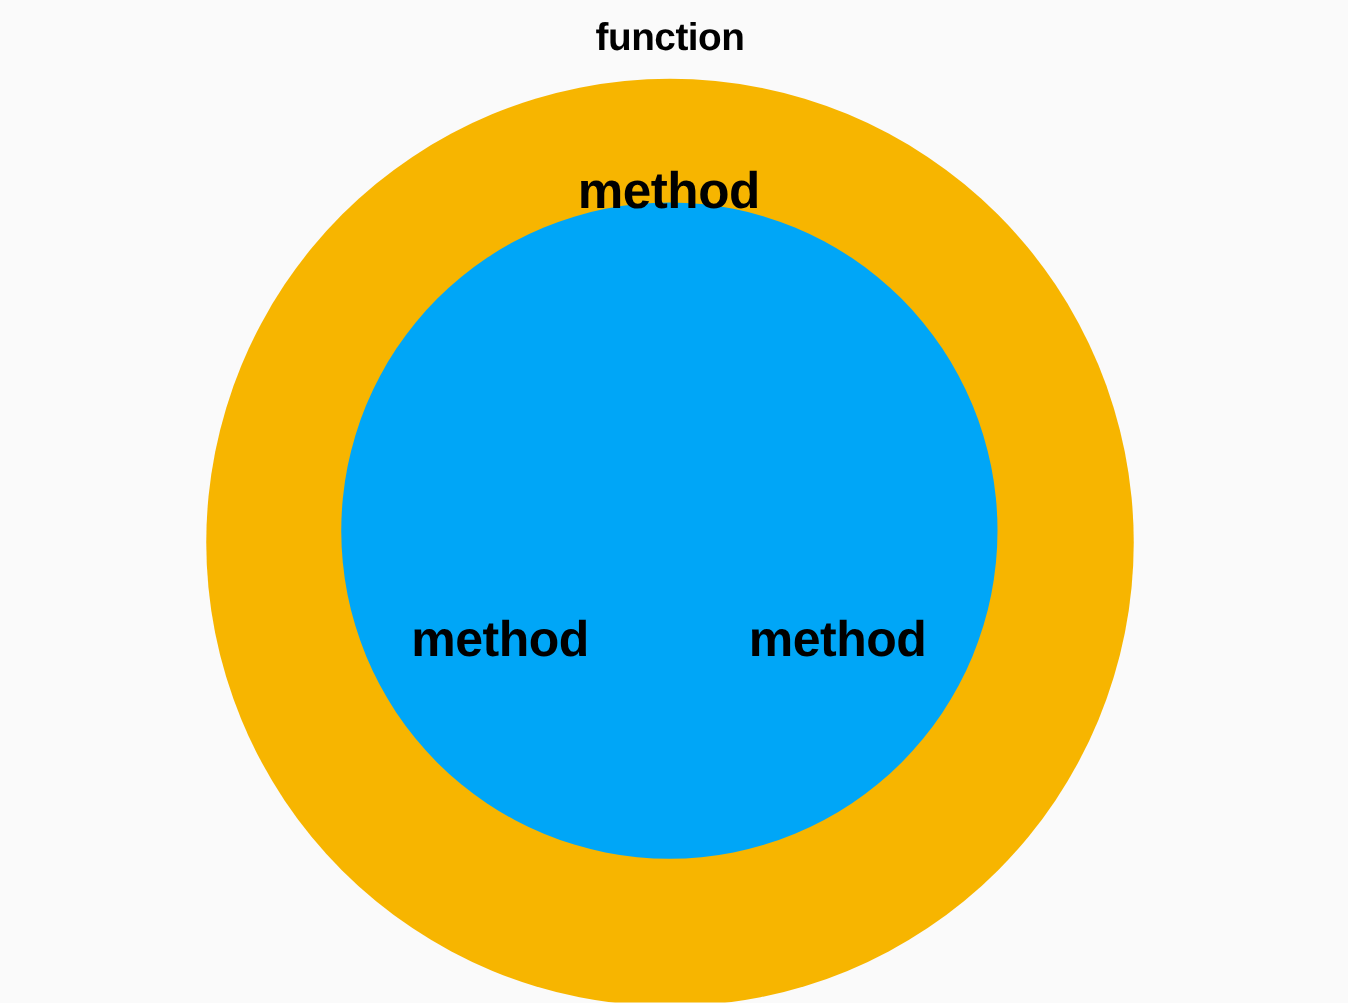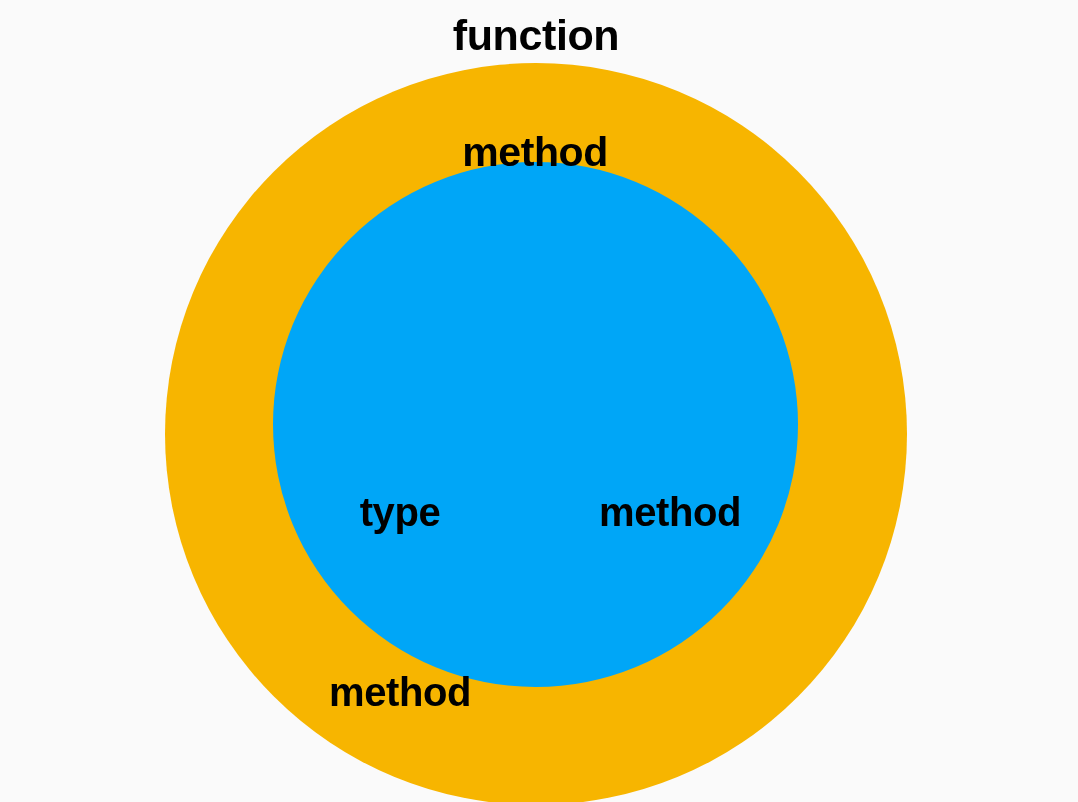--- a/index.html
+++ b/index.html
@@ -53,21 +53,21 @@
     white-space: pre;
     line-height: 1.0;
     letter-spacing: -0.4px;
     user-select: none;
   }
 
   #label-function {
     left: 0;
     top: 14px;
     width: 1072px;
-    font-size: 43px;
+    font-size: 31px;
   }
 
   #label-method {
     left: 0;
     top: 132px;
     width: 1070px;
     font-size: 41px;
   }
 
   .inner-label {
@@ -96,21 +96,20 @@
 
   <div id="outer-circle" class="circle" style="background: rgb(247, 181, 0);"></div>
 
   <div id="inner-circle" class="circle" style="background: rgb(0, 166, 247);"></div>
 
   <div id="label-function" class="label">function</div>
 
   <div id="label-method" class="label">method</div>
 
   <div id="label-type-method" class="label inner-label">
-    <span class="label-line">type</span>
     <span class="label-line">method</span>
   </div>
 
   <div id="label-instance-method" class="label inner-label">
     <span class="label-line">method</span>
   </div>
 
 </div>
 
 </body></html>

